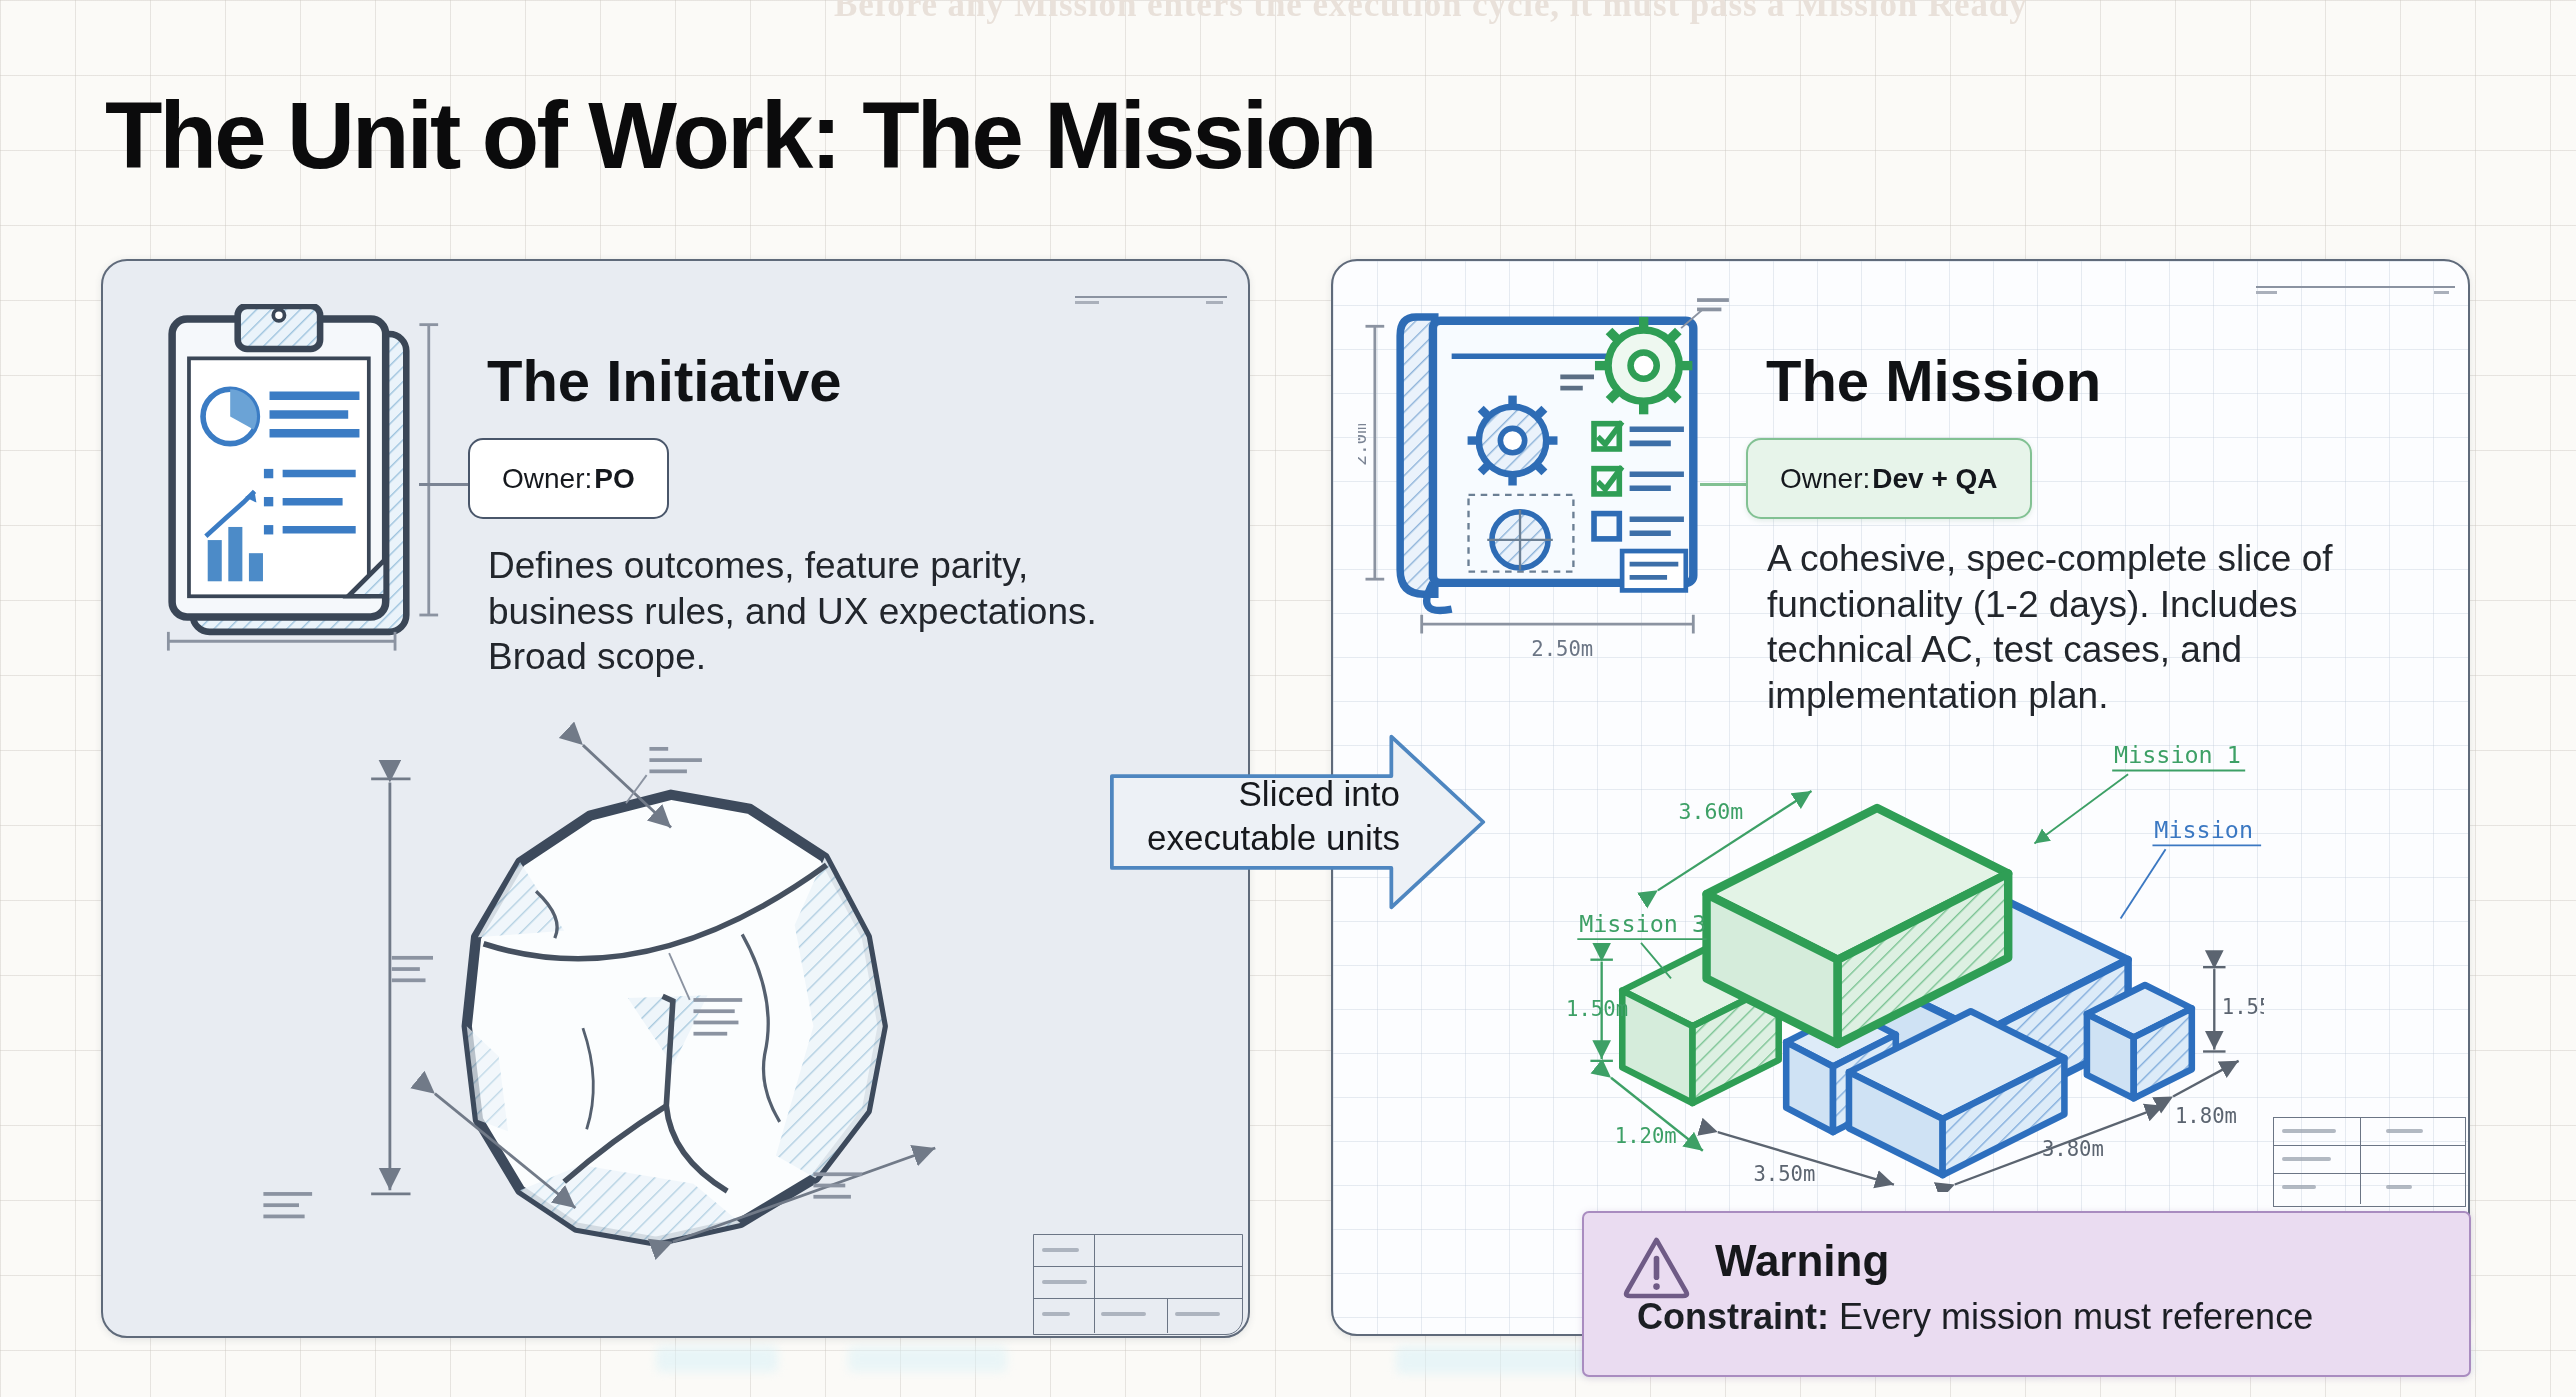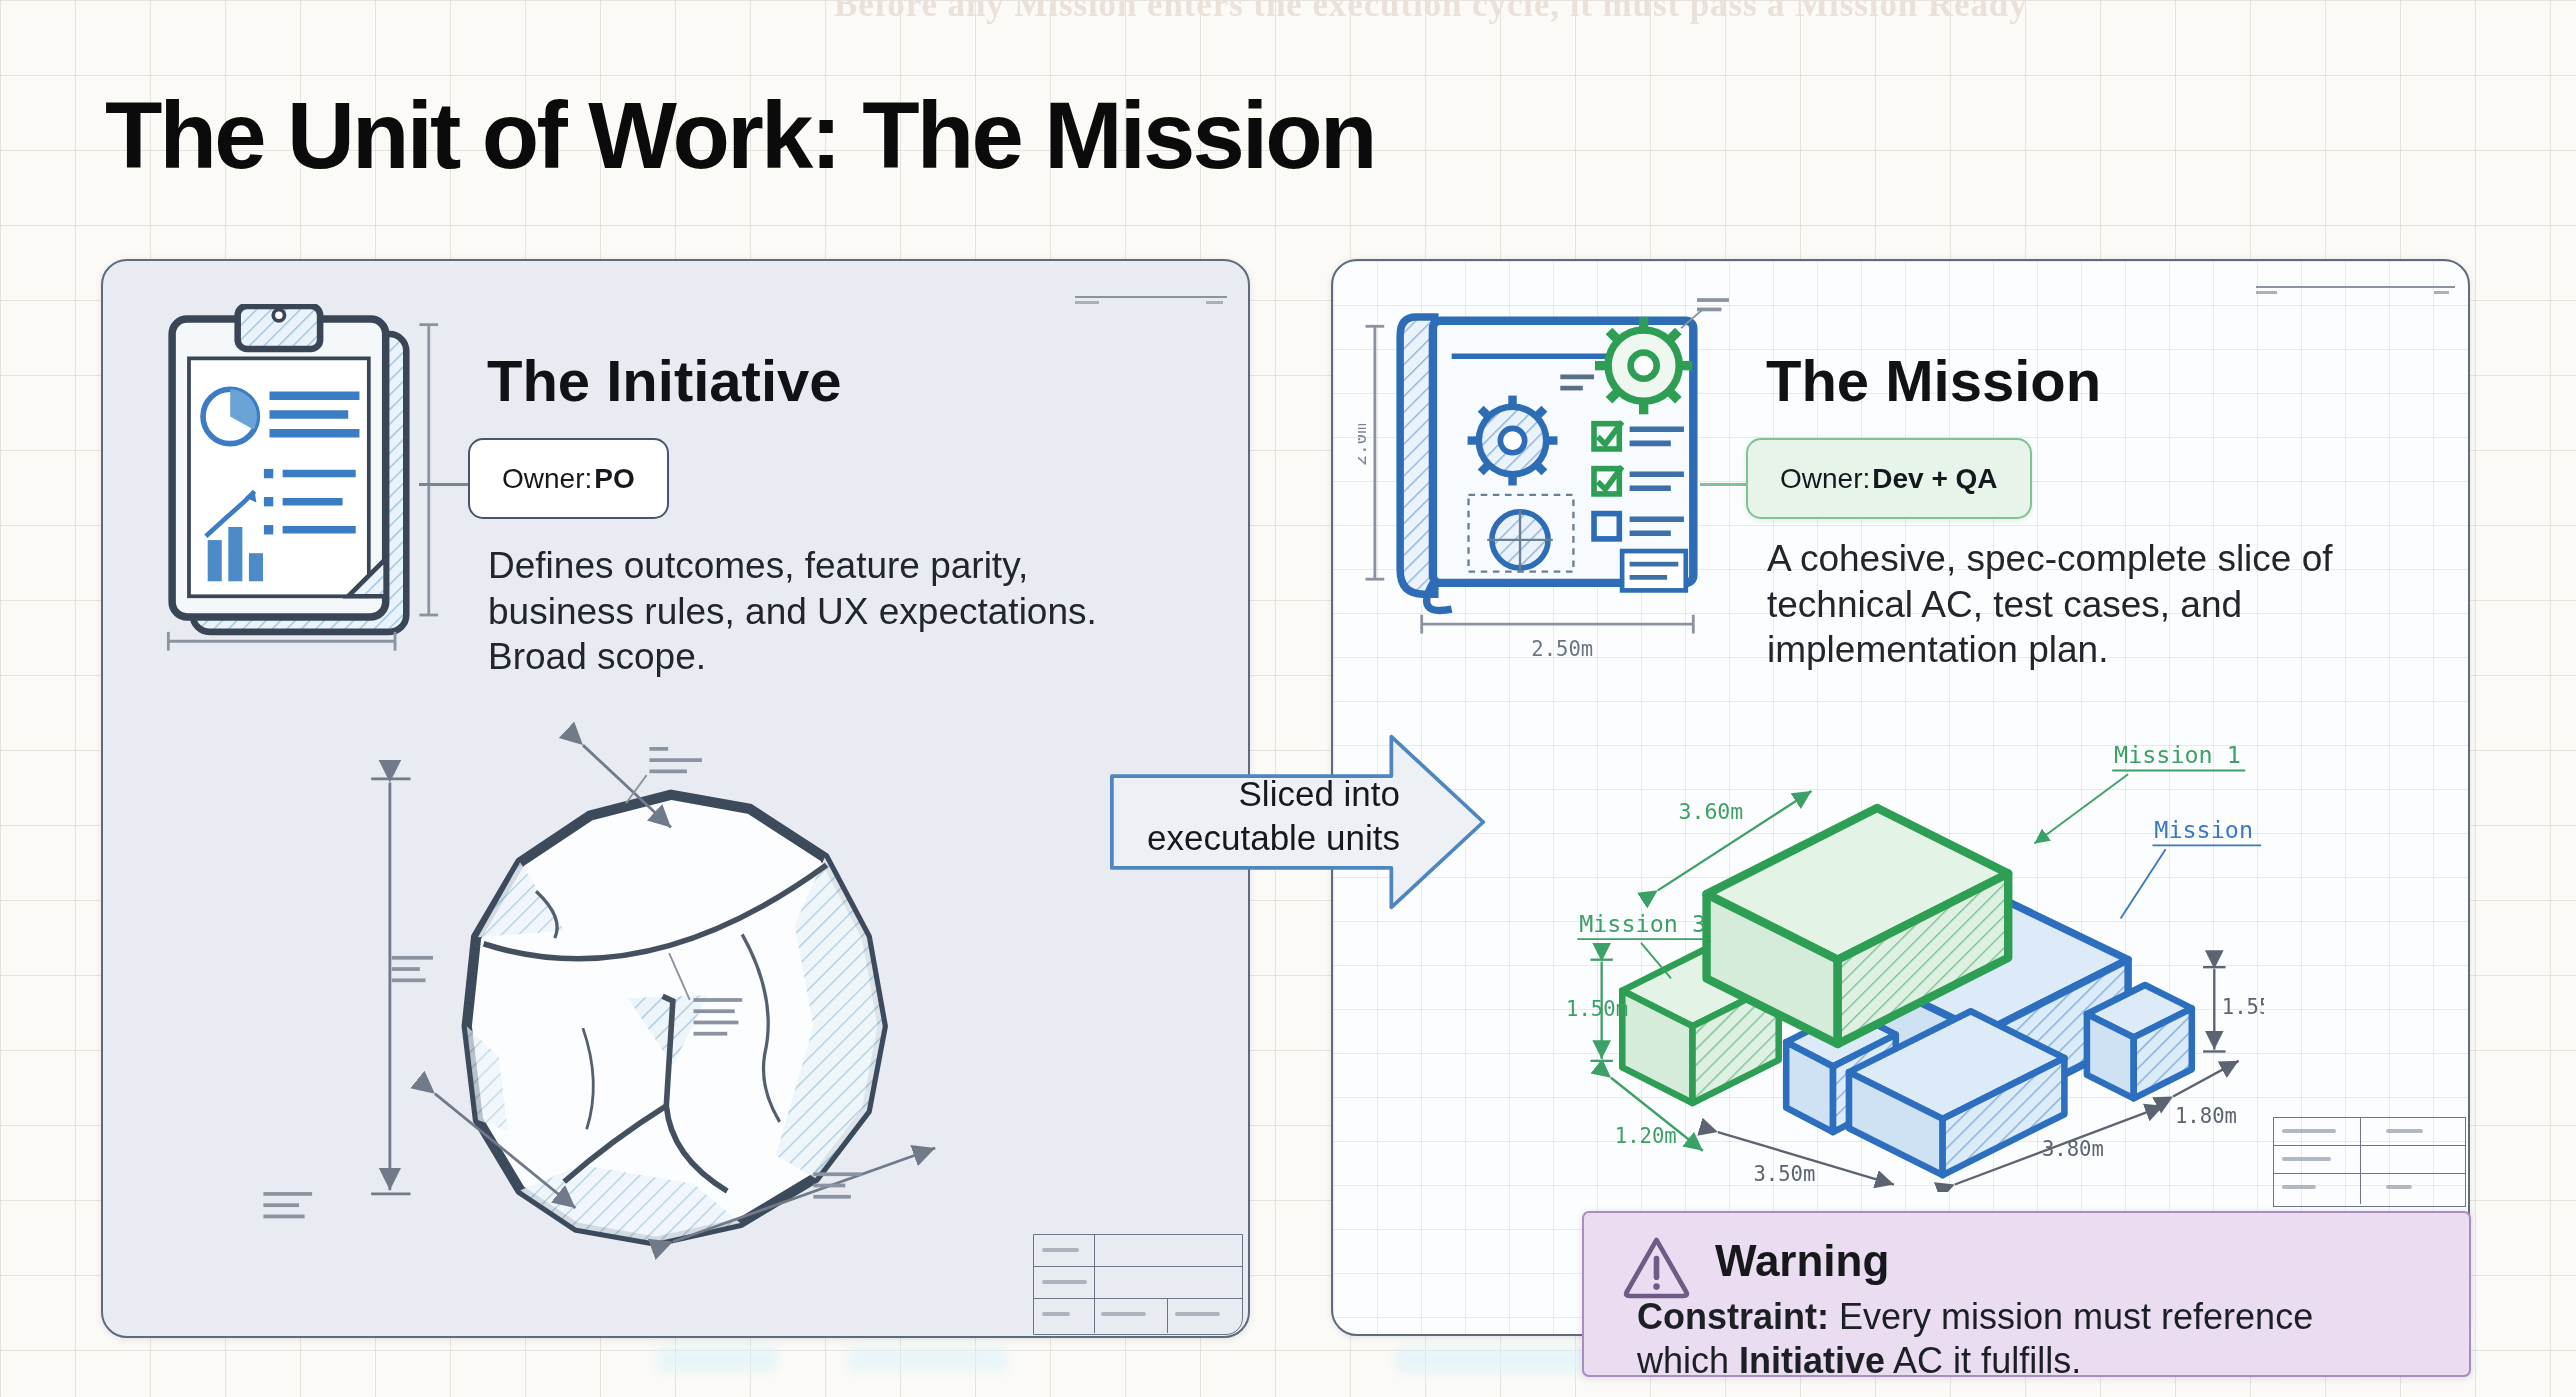--- a/index.html
+++ b/index.html
@@ -327,20 +327,21 @@
 
 <div class="abs section-heading" style="left:1766px;top:347px">The Mission</div>
 
 <div class="owner-box owner-devqa">
   <span>Owner:</span>
   <span class="val">Dev + QA</span>
 </div>
 
 <div class="abs desc" style="left:1767px;top:536px">
   <div>A cohesive, spec-complete slice of</div>
+  <div>functionality (1-2 days). Includes</div>
   <div>technical AC, test cases, and</div>
   <div>implementation plan.</div>
 </div>
 
 <div class="scalebar" style="left:2256px;top:286px;width:199px">
   <i style="left:0;width:20.6px;height:2.8px"></i>
     <i style="left:178px;width:15px;height:2.8px"></i>
 </div>
 
 <svg class="abs" style="left:1566px;top:733px" width="698" height="459" viewBox="0 0 745 490">
@@ -448,16 +449,15 @@
 
 <div class="warning-box">
   <svg class="abs" style="left:37px;top:20.6px" width="71" height="66" viewBox="0 0 76 70">
     <path d="M38 6 L70 62 Q72 66 66 66 L10 66 Q4 66 6 62 Z" fill="none" stroke="#6f5b86" stroke-width="5" stroke-linejoin="round"></path>
     <line x1="38" y1="26" x2="38" y2="46" stroke="#6f5b86" stroke-width="6" stroke-linecap="round"></line>
     <circle cx="38" cy="56" r="3.5" fill="#6f5b86"></circle>
   </svg>
   <div class="warning-heading warning-heading2" style="left:131px">Warning</div>
   <div class="warn-body">
     <div><b>Constraint:</b><span> Every mission must reference</span></div>
-    <div><span>which </span><b>Initiative</b><span> AC it fulfills.</span></div>
   </div>
 </div>
 
 
 </body></html>

